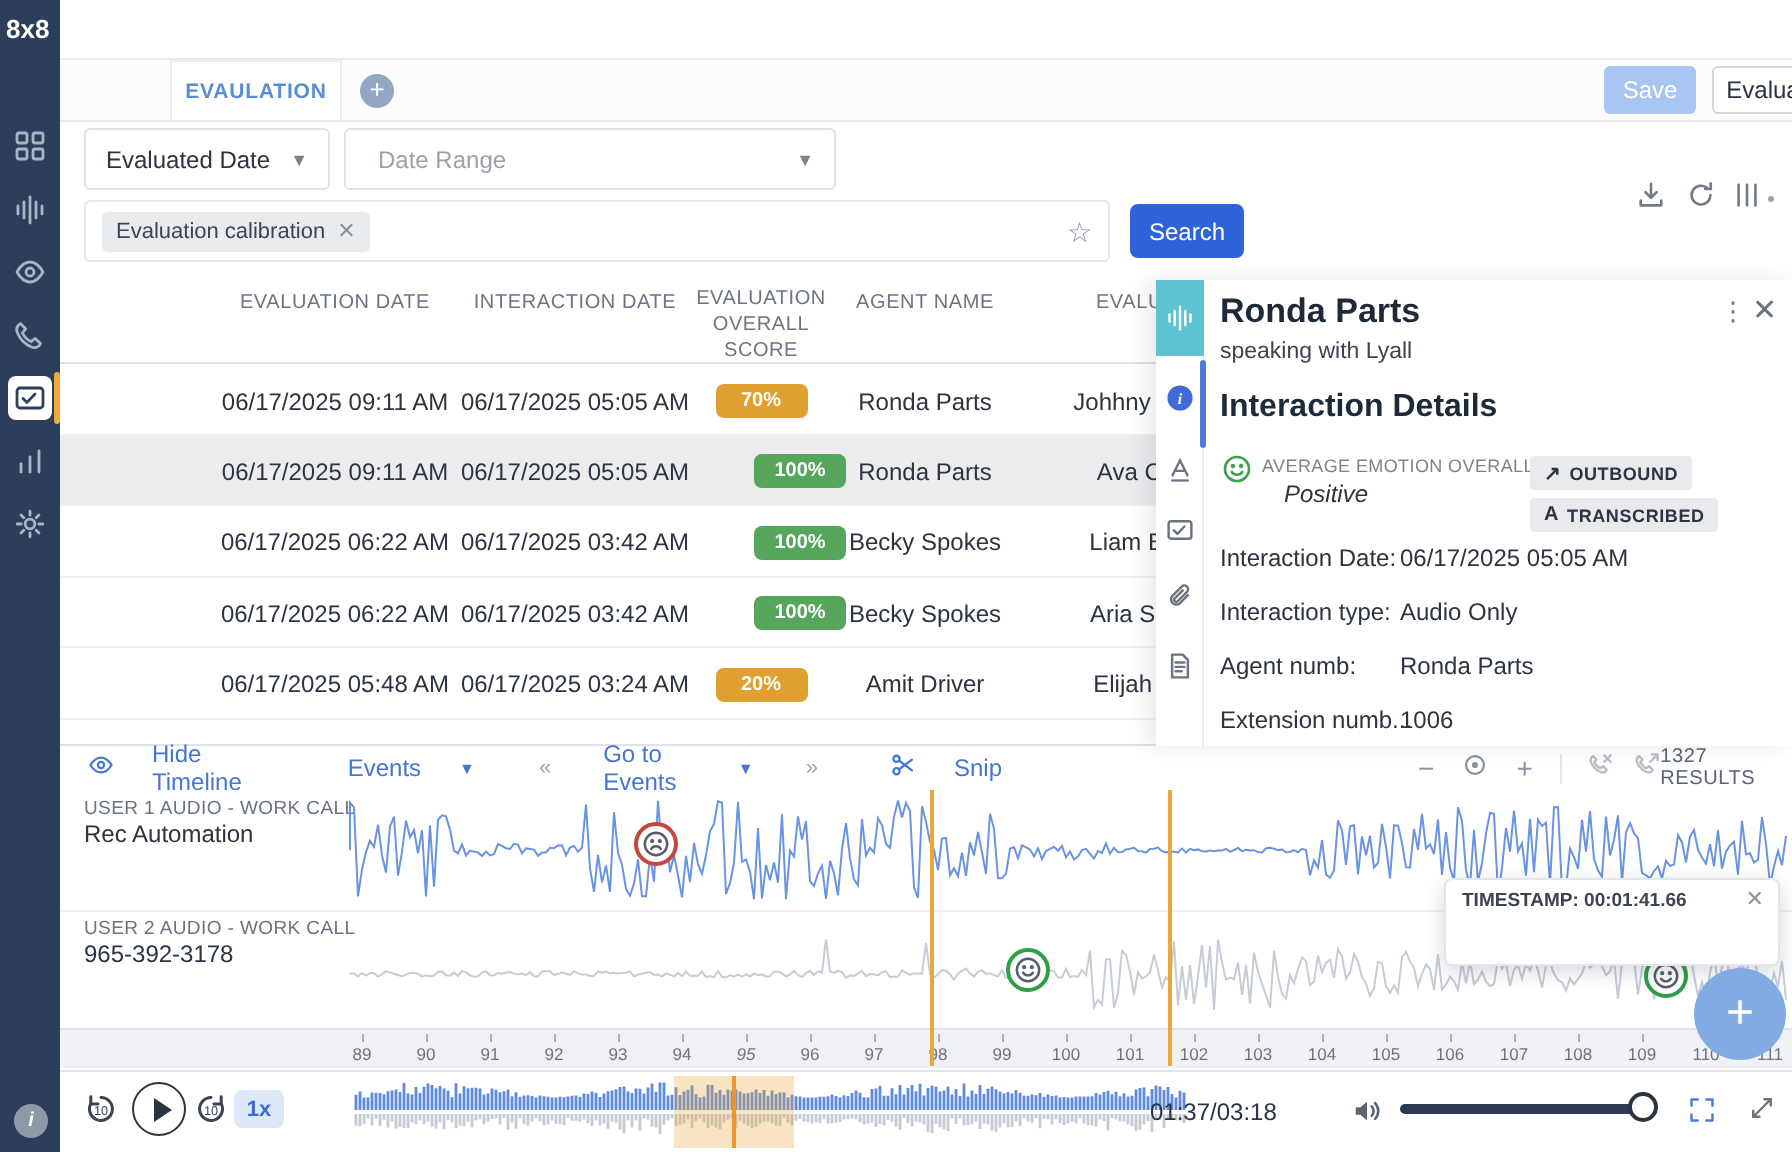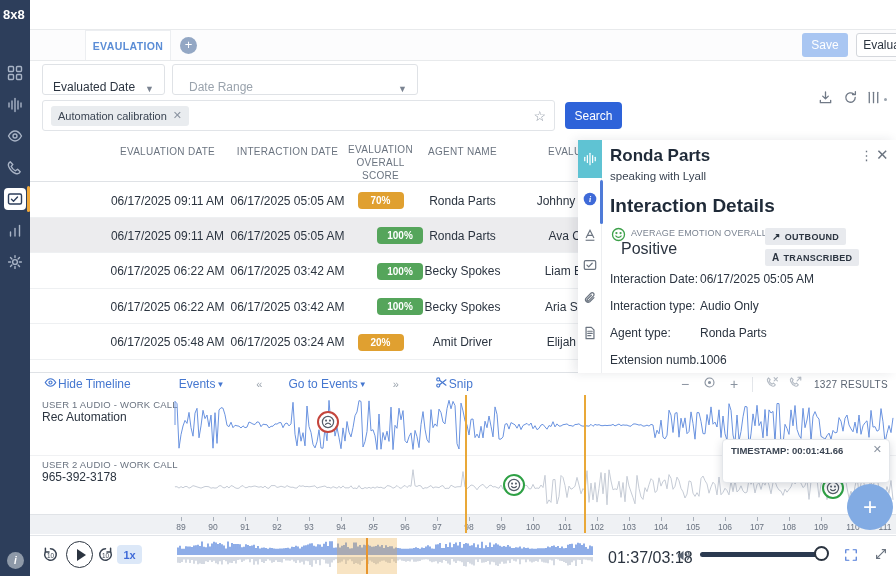--- a/index.html
+++ b/index.html
@@ -23,21 +23,21 @@
   #avatar { left:852px; top:3px; width:23px; height:23px; border-radius:50%; background:#d7dade; color:#2b3440; font-size:9px; font-weight:bold; display:flex; align-items:center; justify-content:center; cursor:pointer; }
 
   
   #tabbar { left:30px; top:30px; width:866px; height:31px; background:#fcfcfd; border-bottom:1px solid #e8eaec; z-index:5; }
   #tab-evaluation { left:55px; top:0px; width:86px; height:30px; background:#fff; border:1px solid #eceef1; border-bottom:none; display:flex; align-items:center; justify-content:center; color:#5b8dd6; font-size:10.5px; font-weight:bold; letter-spacing:.4px; cursor:pointer; }
   #tab-add { left:150px; top:7px; width:17px; height:17px; border-radius:50%; background:#93a7c4; color:#fff; font-size:13px; line-height:15px; text-align:center; cursor:pointer; }
   #save-btn { left:772px; top:3px; width:46px; height:24px; background:#a9c6f2; color:#fff; font-size:12px; border:none; border-radius:3px; cursor:pointer; }
   #evaluate-btn { left:826px; top:3px; width:61px; height:24px; background:#fff; color:#2b3440; font-size:12px; border:1px solid #d4d7dc; border-radius:3px; cursor:pointer; }
 
   
-  .select { height:31px; background:#fff; border:1px solid #dfe2e6; border-radius:3px; display:flex; align-items:flex-end; padding:0 10px; font-size:12px; cursor:pointer; }
+  .select { height:31px; background:#fff; border:1px solid #dfe2e6; border-radius:3px; display:flex; align-items:center; padding:0 10px; font-size:12px; cursor:pointer; }
   #filter-field { left:42px; top:64px; width:123px; color:#2b3440; }
   #filter-range { left:172px; top:64px; width:246px; color:#9aa3ad;padding-left:16px; }
   .caret { margin-left:auto; color:#7a8391; font-size:9px; }
   #chipbox { left:42px; top:100px; width:513px; height:31px; border:1px solid #e1e4e8; border-radius:3px; background:#fff; display:flex; align-items:center; padding:0 8px; }
   #chip { background:#e9ecef; border-radius:3px; height:20px; display:flex; align-items:center; padding:0 7px; font-size:11px; color:#3a4452; gap:6px; }
   #chip .x { color:#8a93a0; font-size:11px; cursor:pointer; }
   #chip-star { margin-left:auto; color:#8a93a0; font-size:14px; cursor:pointer; }
   #search-btn { left:565px; top:102px; width:57px; height:27px; background:#2e63d9; color:#fff; font-size:12px; border:none; border-radius:4px; cursor:pointer; }
   .grid-tool { top:90px; width:17px; height:17px; color:#717a87; cursor:pointer; }
   .grid-tool svg { width:15px; height:15px; }
@@ -58,34 +58,34 @@
   #panel { left:578px; top:140px; width:318px; height:233px; background:#fff; box-shadow:-4px 0 10px rgba(30,40,60,.10); z-index:10; }
   #panel-strip { position:absolute; left:0; top:0; width:24px; height:233px; border-right:1px solid #eceef1; }
   .ptab { position:absolute; left:0; width:24px; display:flex; align-items:center; justify-content:center; color:#6b7480; cursor:pointer; }
   .ptab svg { width:14px; height:14px; }
   .ptab.teal { background:#5fc3d3; color:#fff; }
   #pscroll { position:absolute; left:22px; top:40px; width:3px; height:44px; background:#4f7bd8; border-radius:2px; }
   #panel-title { position:absolute; left:32px; top:6px; font-size:17px; font-weight:bold; color:#1f2a38; }
   #panel-kebab { position:absolute; left:282px; top:8px; color:#6b7480; font-size:13px; letter-spacing:1px; cursor:pointer; }
   #panel-close { position:absolute; left:298px; top:6px; color:#6b7480; font-size:15px; cursor:pointer; }
   #panel-sub { position:absolute; left:32px; top:30px; font-size:11.5px; color:#3a4452; }
-  #panel-section { position:absolute; left:32px; top:55px; font-size:19px; font-weight:bold; color:#1f2a38; }
+  #panel-section { position:absolute; left:32px; top:55px; font-size:16px; font-weight:bold; color:#1f2a38; }
   #emotion-icon { position:absolute; left:33px; top:87px; color:#3da04a; }
   #emotion-label { position:absolute; left:53px; top:88px; font-size:9px; color:#7a8391; letter-spacing:.2px; }
-  #emotion-value { position:absolute; left:43px; top:100px; font-size:16px; color:#2b3440; }
+  #emotion-value { position:absolute; left:64px; top:100px; font-size:12px; color:#2b3440;font-style:italic; }
   .pbadge { position:absolute; left:187px; height:17px; background:#e8eaee; border-radius:2px; display:flex; align-items:center; gap:4px; padding:0 7px; font-size:9px; font-weight:bold; color:#2b3440; letter-spacing:.3px; }
   .pbadge .bicon { font-size:10px; font-weight:bold; }
   #detail-rows .drow { position:absolute; left:32px; width:270px; height:27px; font-size:12px; color:#2b3440; }
   #detail-rows .dlabel { position:absolute; left:0; top:0; }
   #detail-rows .dvalue { position:absolute; left:90px; top:0; }
 
   
   #timeline-sep { left:30px; top:372px; width:866px; height:1px; background:#dfe2e6; z-index:2; }
   #tl-toolbar { left:30px; top:373px; width:866px; height:22px; background:#fff; z-index:2; display:flex; align-items:center; font-size:12px; color:#4577d0; }
-  #tl-toolbar .blue { display:flex; align-items:center; gap:1px; cursor:pointer; color:#4577d0; }
+  #tl-toolbar .blue { display:flex; align-items:center; gap:19px; cursor:pointer; color:#4577d0; }
   #tl-toolbar .gray { color:#9aa3ad; cursor:pointer; font-size:11px; }
   #tl-toolbar svg { width:13px; height:13px; }
   #tl-zoom { color:#8a93a0; display:flex; align-items:center; gap:14px; font-size:14px; }
   #tl-zoom span { cursor:pointer; }
   #tl-sep1 { width:1px; height:15px; background:#e3e6ea; }
   .phone-ic { color:#b6bdc6; cursor:pointer; }
   .phone-ic svg { width:13px; height:13px; }
   #tl-results { font-size:10px; color:#5a6472; letter-spacing:.3px; }
   #wave-area { left:30px; top:395px; width:866px; height:119px; background:#fff; z-index:2; }
   .track-label1 { position:absolute; left:12px; font-size:9.5px; color:#6a7380; letter-spacing:.2px; }
@@ -115,21 +115,21 @@
   
   #playbar { left:30px; top:535px; width:866px; height:41px; background:#fff; border-top:1px solid #e2e5e9; z-index:6; }
   .pb-ic { position:absolute; color:#3a4452; cursor:pointer; }
   .pb-ic svg { width:17px; height:17px; }
   #play-btn { left:36px; top:5px; width:27px; height:27px; border-radius:50%; border:1.6px solid #2b3440; display:flex; align-items:center; justify-content:center; cursor:pointer; background:#fff; }
   #play-tri { width:0; height:0; border-left:9px solid #2b3440; border-top:6px solid transparent; border-bottom:6px solid transparent; margin-left:3px; }
   #speed { position:absolute; left:87px; top:9px; width:25px; height:19px; background:#dce8f8; border-radius:4px; color:#3f6ad8; font-size:11px; font-weight:bold; display:flex; align-items:center; justify-content:center; cursor:pointer; }
   #overview { position:absolute; left:118px; top:2px; width:445px; height:36px; cursor:pointer; }
   #ov-hl { position:absolute; left:307px; top:2px; width:60px; height:36px; background:rgba(233,166,56,.30); }
   #ov-cursor { position:absolute; left:336px; top:2px; width:2px; height:36px; background:#e8962e; }
-  #time { position:absolute; left:578px; top:13px; font-size:16px; color:#2b3440;text-align:right; }
+  #time { position:absolute; left:545px; top:13px; font-size:12px; color:#2b3440;text-align:right; }
   #vol-ic { left:646px; top:12px; color:#5a6472; }
   #vol-ic svg { width:15px; height:15px; }
   #vol-track { position:absolute; left:670px; top:16px; width:128px; height:5px; border-radius:3px; background:#2b3a50; cursor:pointer; }
   #vol-knob { position:absolute; left:784px; top:10px; width:15px; height:15px; border-radius:50%; background:#fff; border:2.5px solid #2b3440; cursor:pointer; }
   #fit-ic { left:814px; top:12px; color:#4f7bd8; }
   #expand-ic { left:844px; top:11px; color:#6b7480; }
   #fit-ic svg, #expand-ic svg { width:14px; height:14px; }
 </style>
 </head>
 <body>
@@ -217,21 +217,21 @@
 <div class="abs select" id="filter-field">
   <span>Evaluated Date</span>
   <span class="caret">▼</span>
 </div>
 <div class="abs select" id="filter-range">
   <span>Date Range</span>
   <span class="caret">▼</span>
 </div>
 <div class="abs" id="chipbox">
   <span id="chip">
-    <span>Automation calibration</span>
+    <span>Evaluation calibration</span>
     <span class="x">✕</span>
   </span>
   <span id="chip-star">☆</span>
 </div>
 <button class="abs" id="search-btn">Search</button>
 <div class="abs grid-tool" id="tool-download"><svg viewBox="0 0 16 16" fill="none" stroke="currentColor" stroke-width="1.4" stroke-linecap="round" stroke-linejoin="round">
       <path d="M8 2 v7 M5 6.5 L8 9.5 11 6.5"></path>
       <path d="M2.5 11 v2.5 h11 V11"></path>
     </svg></div>
 <div class="abs grid-tool" id="tool-refresh"><svg viewBox="0 0 16 16" fill="none" stroke="currentColor" stroke-width="1.4" stroke-linecap="round" stroke-linejoin="round">
@@ -386,21 +386,21 @@
   <div id="detail-rows">
       <div class="drow" style="top: 132px;">
         <span class="dlabel">Interaction Date:</span>
                  <span class="dvalue">06/17/2025 05:05 AM</span>
       </div>
       <div class="drow" style="top: 159px;">
         <span class="dlabel">Interaction type:</span>
                  <span class="dvalue">Audio Only</span>
       </div>
       <div class="drow" style="top: 186px;">
-        <span class="dlabel">Agent type:</span>
+        <span class="dlabel">Agent numb:</span>
                  <span class="dvalue">Ronda Parts</span>
       </div>
       <div class="drow" style="top: 213px;">
         <span class="dlabel">Extension numb...</span>
                  <span class="dvalue">1006</span>
       </div>
     </div>
 </div>
 
 <div class="abs" id="timeline-sep"></div>

